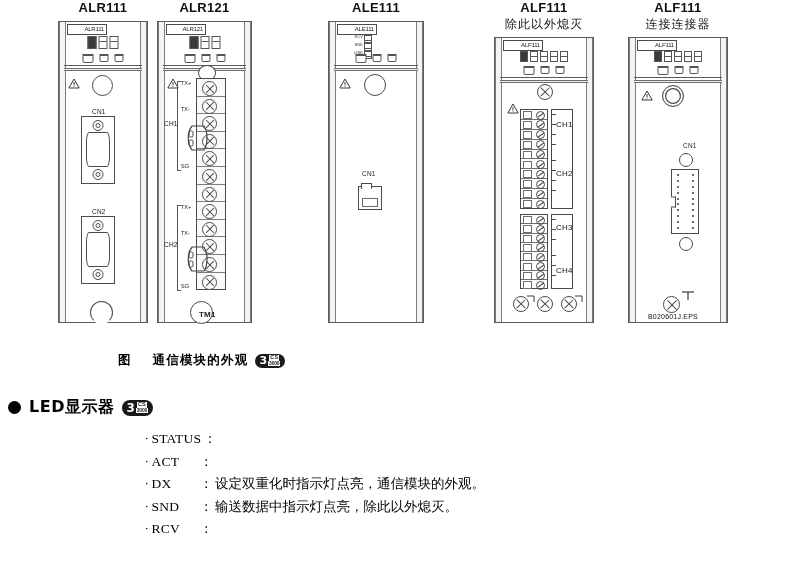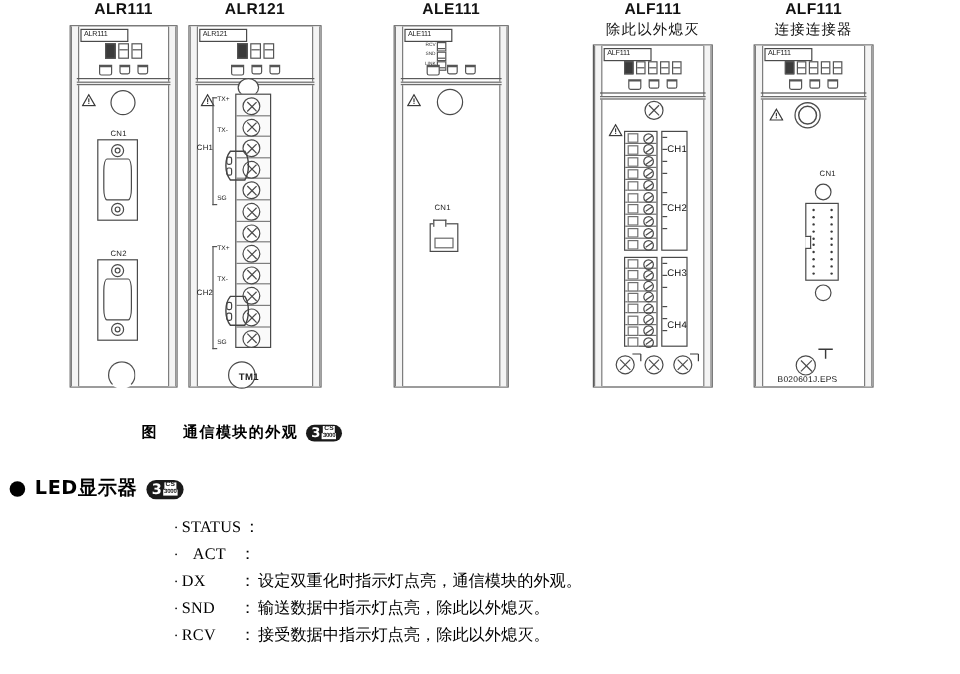--- a/index.html
+++ b/index.html
@@ -14,21 +14,21 @@
   .col-title{
     text-align:center;font-family:"Liberation Sans",sans-serif;
     font-size:13px;font-weight:bold;letter-spacing:.3px;color:#111;
   }
   .col-sub{
     text-align:center;font-family:"DejaVu Sans",sans-serif;
     font-size:12px;color:#111;margin-top:1px;letter-spacing:1px;
   }
 
   
-  .mod{position:relative;border:1.2px solid #5a5a5a;background:#fff;box-sizing:border-box;}
+  .mod{position:relative;border:1.2px solid #5a5a5a;background:#fff;box-sizing:border-box;text-align:right;}
   .mod .side{position:absolute;top:0;bottom:0;width:5px;border-left:1px solid #7d7d7d;border-right:1px solid #7d7d7d;background:#f4f4f4;}
   .mod .side.l{left:0;}
   .mod .side.r{right:0;}
 
   
   .head{position:absolute;left:5px;right:5px;top:0;height:44px;border-bottom:1.2px solid #5a5a5a;box-sizing:border-box;}
   .namebox{
     position:absolute;left:3px;top:2px;height:9px;min-width:34px;padding:0 2px;
     border:1px solid #4a4a4a;background:#fff;
     font-family:"Liberation Sans",sans-serif;font-size:6px;line-height:9px;
@@ -180,21 +180,21 @@
       <div class="dsub" style="left:22px;top:194px;width:32px;height:66px;">
         <div class="screw" style="top:3px;"></div>
         <div class="shell" style="top:15px;width:22px;height:33px;"></div>
         <div class="screw" style="bottom:3px;"></div>
       </div>
 
       <div class="knob" style="left:31px;bottom:-2px;width:21px;height:21px;border-bottom-color:transparent;"></div>
     </div>
   </div>
 
-  <div class="col" style="left:157px;width:111px;">
+  <div class="col" style="left:157px;width:95px;">
     <div class="col-title">ALR121</div>
     <div class="mod" style="margin-top:6px;height:302px;">
       <div class="side l"></div>
       <div class="side r"></div>
 
       <div class="head">
         <div class="namebox">ALR121</div>
         <div class="leds">
           <div class="ledcell dark"></div>
           <div class="ledcell split"></div>
@@ -576,34 +576,33 @@
 </div>
 
 <div class="bullets" style="left:145px;top:428px;">
   <div class="bline">
     <span class="bdot">·</span>
     <span class="bkey">STATUS</span>
     <span class="bcolon">：</span>
   </div>
   <div class="bline">
     <span class="bdot">·</span>
-    <span class="bkey" style="min-width:46px;display:inline-block;text-align:center;">ACT</span>
+    <span class="bkey" style="min-width:46px;display:inline-block;">ACT</span>
     <span class="bcolon">：</span>
   </div>
   <div class="bline">
     <span class="bdot">·</span>
     <span class="bkey" style="min-width:46px;display:inline-block;">DX</span>
     <span class="bcolon">：</span>
     <span class="btxt">设定双重化时指示灯点亮，通信模块的外观。</span>
   </div>
   <div class="bline">
     <span class="bdot">·</span>
     <span class="bkey" style="min-width:46px;display:inline-block;">SND</span>
     <span class="bcolon">：</span>
     <span class="btxt">输送数据中指示灯点亮，除此以外熄灭。</span>
   </div>
   <div class="bline">
     <span class="bdot">·</span>
     <span class="bkey" style="min-width:46px;display:inline-block;">RCV</span>
     <span class="bcolon">：</span>
-    <span class="btxt">接受数据中指示灯点亮，除此以外熄灭。</span>
   </div>
 </div>
 
 </body></html>

